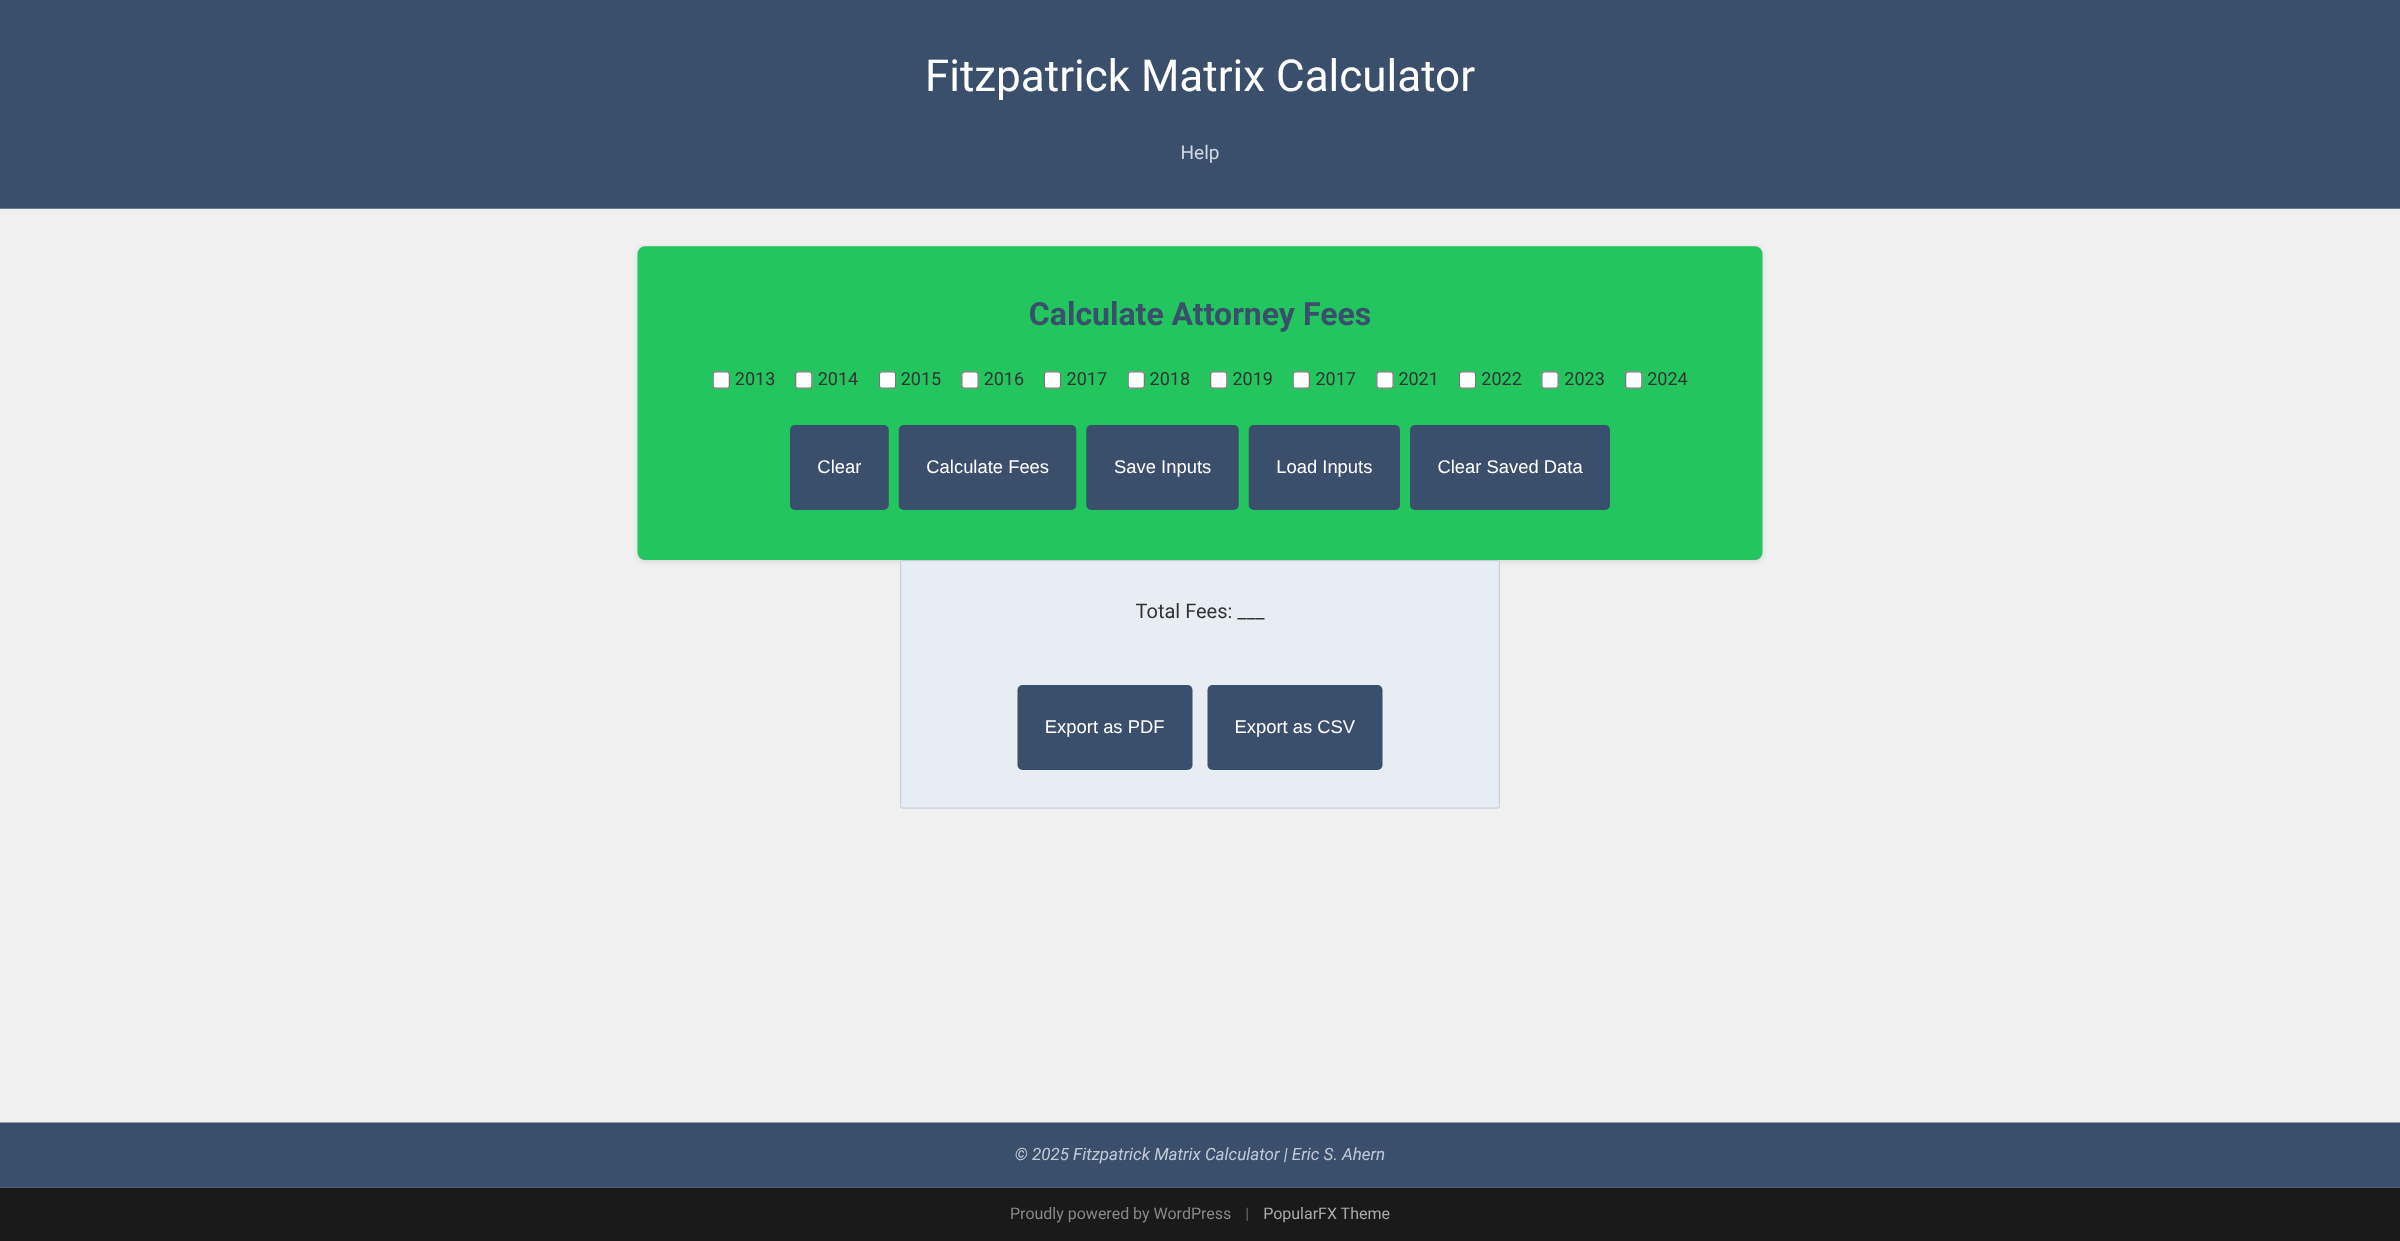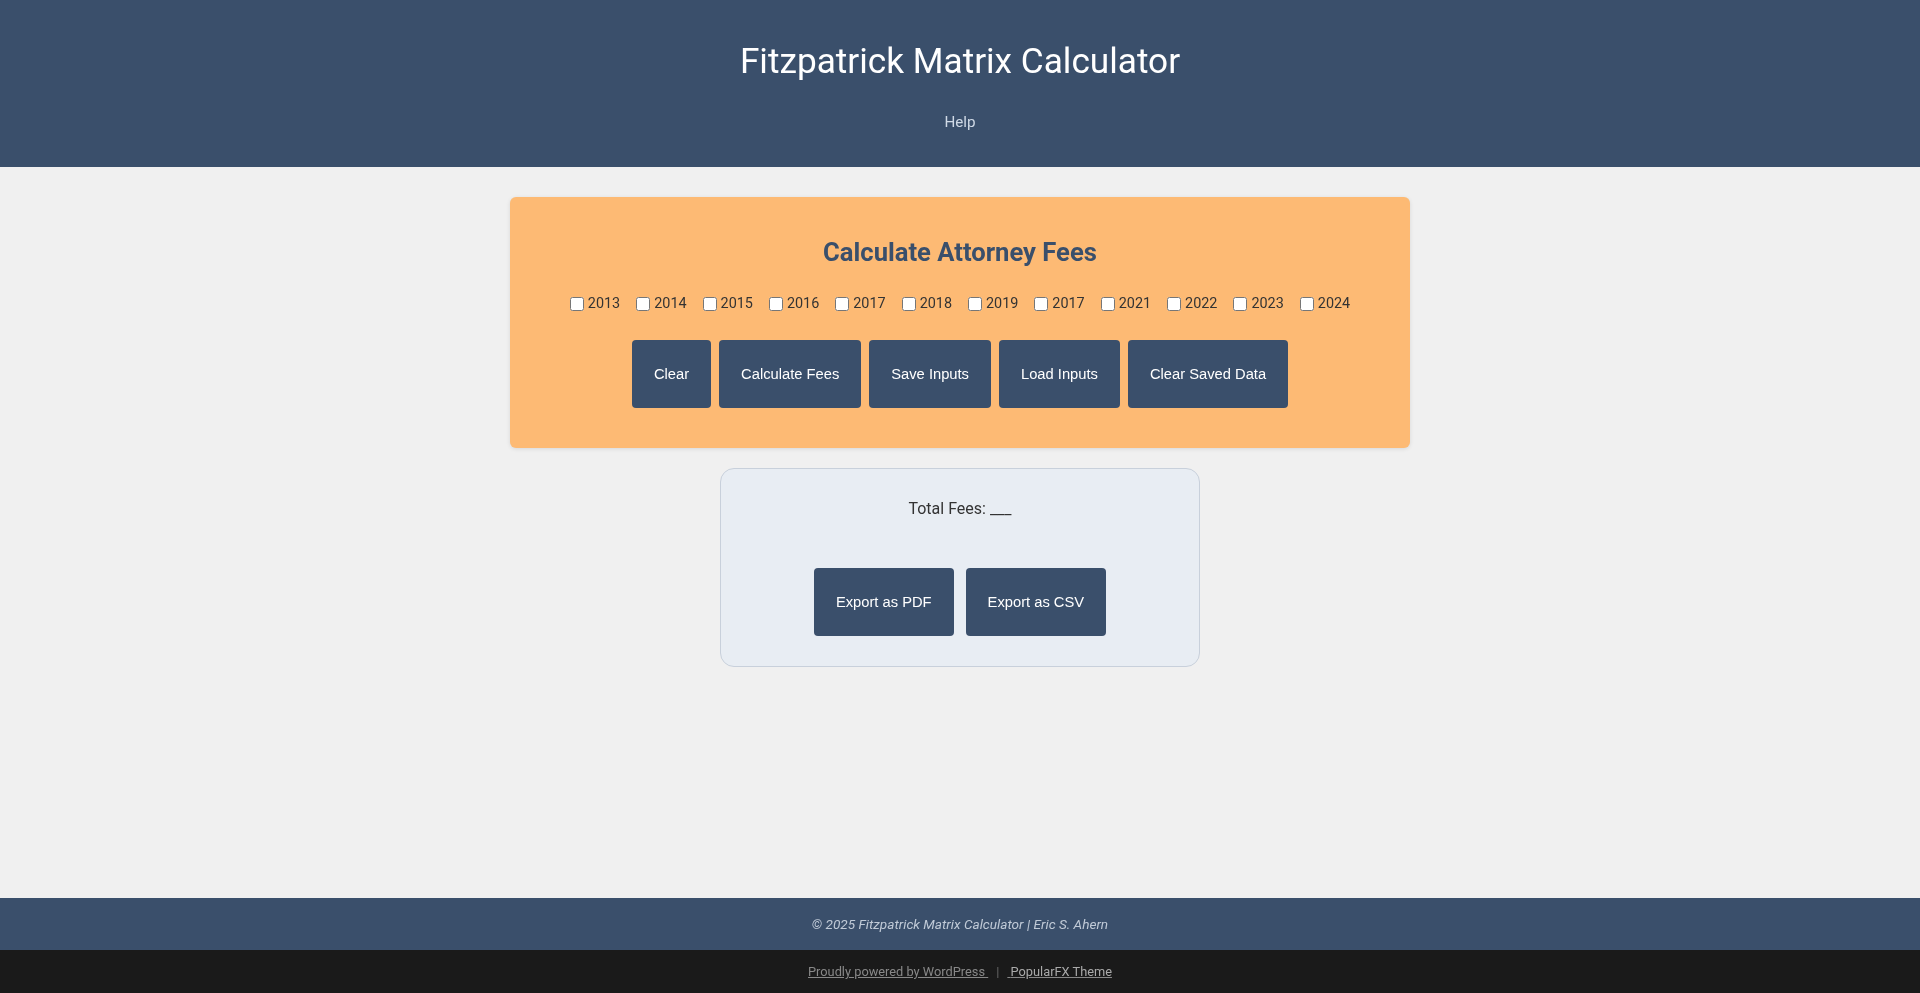--- a/index.html
+++ b/index.html
@@ -50,27 +50,26 @@
     .main-content {
       flex: 1;
       padding: 30px 20px;
       display: flex;
       flex-direction: column;
       align-items: center;
     }
 
     
     .calculator-card {
-      background: #fdba74;
+      background: #22c55e;
       border-radius: 6px;
       padding: 40px 50px;
       max-width: 900px;
       width: 100%;
       box-shadow: 0 1px 4px rgba(0,0,0,0.1);
-      margin-bottom: 20px;
     }
 
     .card-title {
       color: #3a4f6b;
       font-size: 1.6rem;
       font-weight: 700;
       text-align: center;
       margin-bottom: 28px;
     }
 
@@ -120,21 +119,21 @@
       font-size: 0.92rem;
       cursor: pointer;
       font-weight: 500;
       transition: background-color 0.15s;
     }
 
     
     .results-card {
       background: #e8edf3;
       border: 1px solid #c8d0db;
-      border-radius: 14px;
+      border-radius: 2px;
       padding: 30px 40px;
       max-width: 480px;
       width: 100%;
       text-align: center;
       min-height: 160px;
       display: flex;
       flex-direction: column;
       align-items: center;
       justify-content: space-between;
     }
@@ -167,21 +166,20 @@
 
     .site-footer-black {
       background-color: #1a1a1a;
       padding: 14px 20px;
       text-align: center;
     }
 
     .footer-powered {
       color: #888;
       font-size: 0.8rem;
-      text-decoration: underline;
     }
 
     .footer-powered a {
       color: #aaa;
       text-decoration: none;
     }
 
     .footer-separator {
       margin: 0 8px;
       color: #666;

